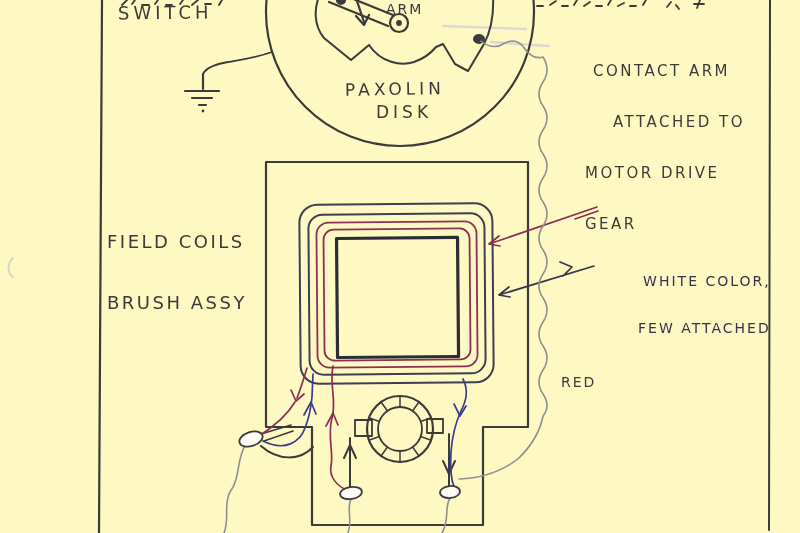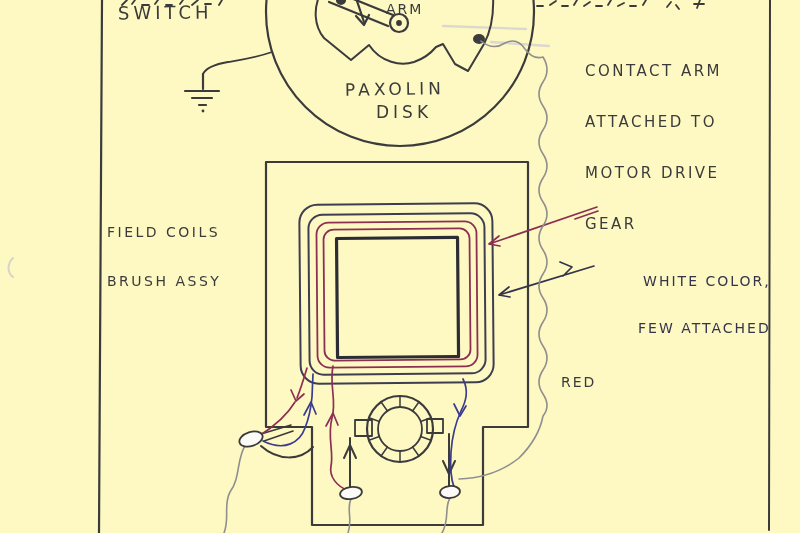--- a/index.html
+++ b/index.html
@@ -141,27 +141,27 @@
 
 <div class="clipbox" style="left:368px;top:0;width:92px;height:4px;">
   <span class="hand hw-sm" style="position:static;margin-top:-12px;">CONTACT</span>
 </div>
 <div class="hand hw-sm" style="left:386px;top:2px;">ARM</div>
 
 <div class="hand hw-lg" style="left:345px;top:81px;font-size:17px;transform:rotate(-1deg);">PAXOLIN</div>
 <div class="hand hw-lg" style="left:376px;top:104px;font-size:17px;">DISK</div>
 
 <div class="hand hw-md" style="left:585px;top:34px;">
-  <span class="note-line" style="margin-bottom:6px;">CONTACT ARM</span>
-  <span class="note-line" style="margin-bottom:6px;">ATTACHED TO</span>
+  <span class="note-line" style="margin-bottom:6px;margin-left:8px;">CONTACT ARM</span>
+  <span class="note-line" style="margin-bottom:6px;margin-left:28px;">ATTACHED TO</span>
   <span class="note-line" style="margin-bottom:6px;">MOTOR DRIVE</span>
   <span class="note-line">GEAR</span>
 </div>
 
-<div class="hand" style="left:107px;top:197px;font-size:14px;letter-spacing:2.5px;">
+<div class="hand" style="left:107px;top:197px;font-size:18px;letter-spacing:2.5px;">
   <span class="note-line" style="margin-bottom:7px;">FIELD COILS</span>
   <span class="note-line">BRUSH ASSY</span>
 </div>
 
 
 <div class="hand hw-sm blue-ink" style="left:630px;top:246px;text-align:right;">
   <span class="note-line" style="margin-bottom:5px;">WHITE COLOR,</span>
   <span class="note-line" style="margin-left:8px;">FEW ATTACHED</span>
 </div>
 

